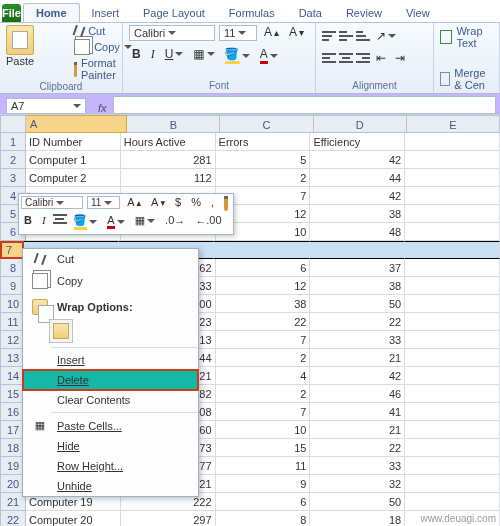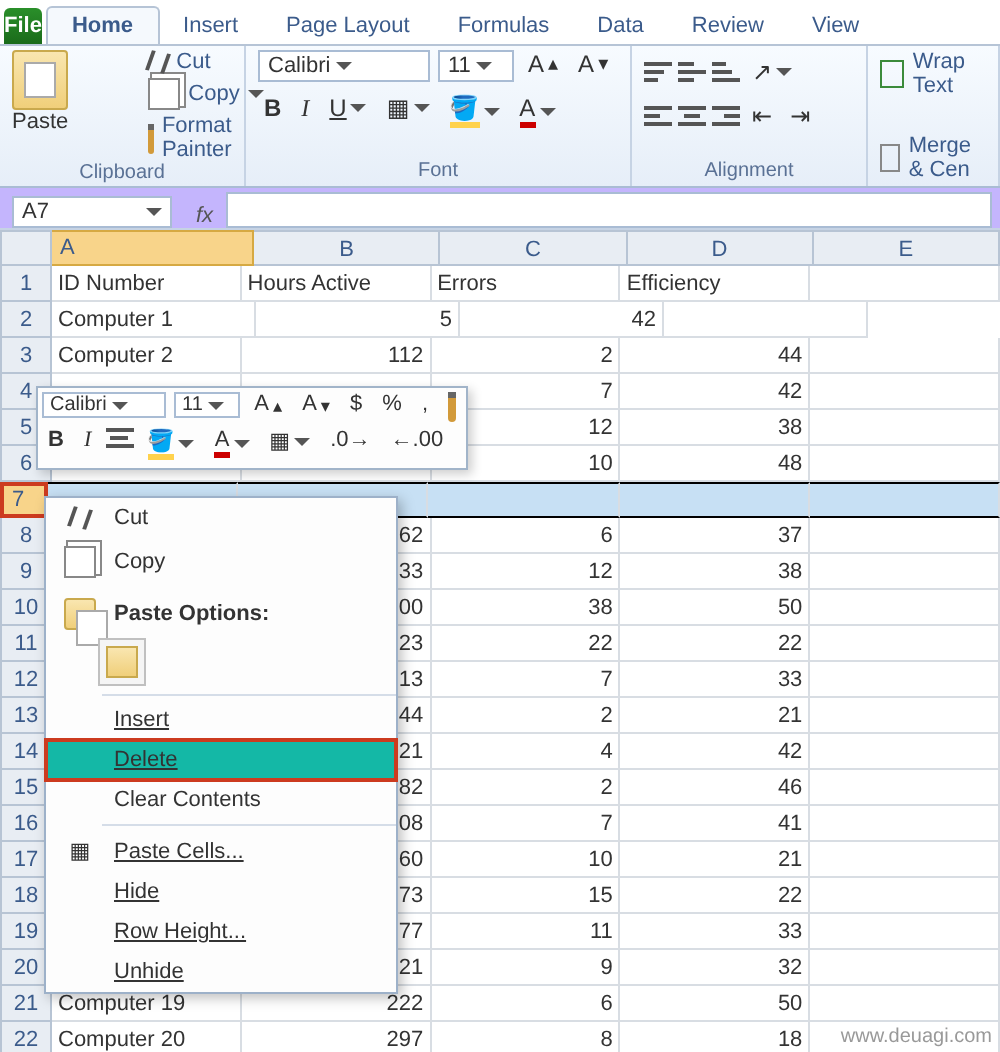--- a/index.html
+++ b/index.html
@@ -215,20 +215,21 @@
       <div class="rh">1</div>
       <div class="cell">ID Number</div>
       <div class="cell">Hours Active</div>
       <div class="cell">Errors</div>
       <div class="cell">Efficiency</div>
       <div class="cell"></div>
     </div>
     <div class="row">
       <div class="rh">2</div>
       <div class="cell">Computer 1</div>
+      <div class="cell tr">281</div>
       <div class="cell tr">5</div>
       <div class="cell tr">42</div>
       <div class="cell tr"></div>
     </div>
     <div class="row">
       <div class="rh">3</div>
       <div class="cell">Computer 2</div>
       <div class="cell tr">112</div>
       <div class="cell tr">2</div>
       <div class="cell tr">44</div>
@@ -439,21 +440,21 @@
   <div class="ctx-item">
       <span class="ic-slot">
         <span class="mini-ic ic-copy"></span>
       </span>
       <span>Copy</span>
     </div>
   <div class="ctx-item header">
       <span class="ic-slot">
         <span class="paste-icon" style="width:14px;height:14px"></span>
       </span>
-      <span>Paste Options:</span>
+      <span>Wrap Options:</span>
     </div>
   <div class="paste-opt"></div>
   <div class="ctx-sep"></div>
   <div class="ctx-item">
       <span class="ic-slot"></span>
       <span class="u">Insert</span>
     </div>
   <div class="ctx-item hl">
       <span class="ic-slot"></span>
       <span class="u">Delete</span>

